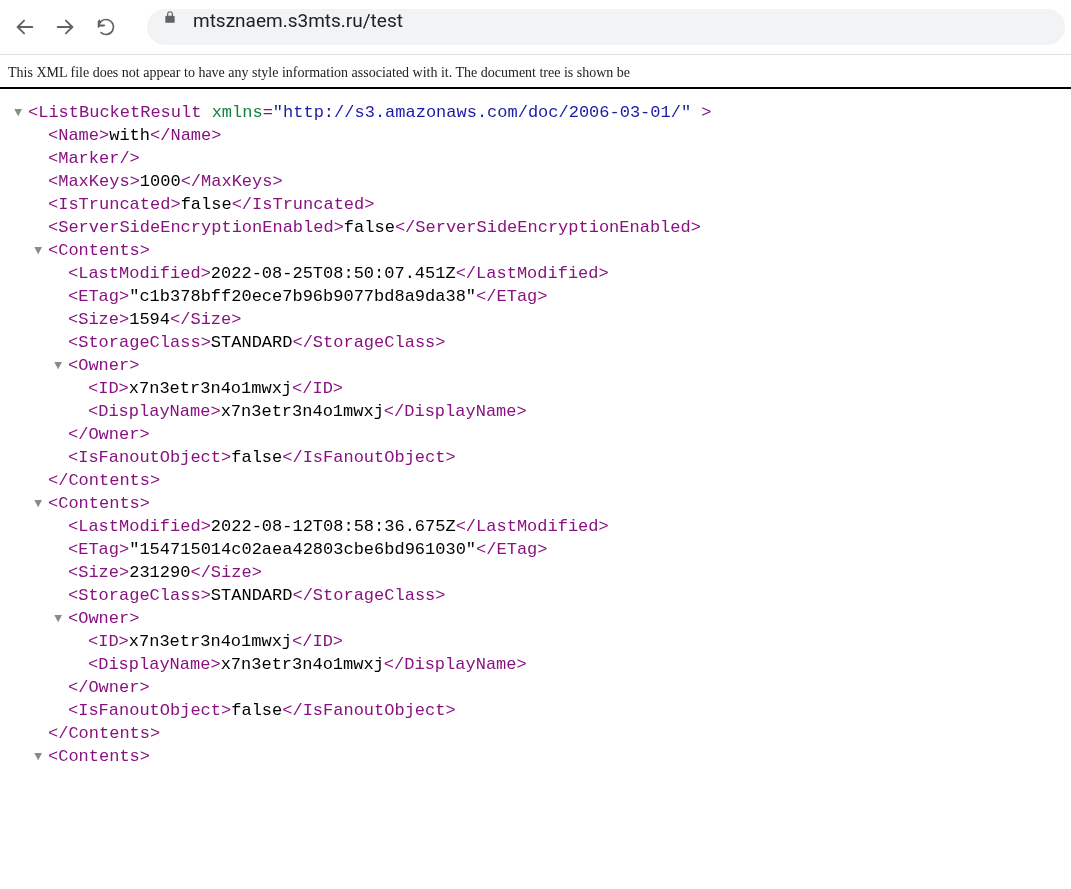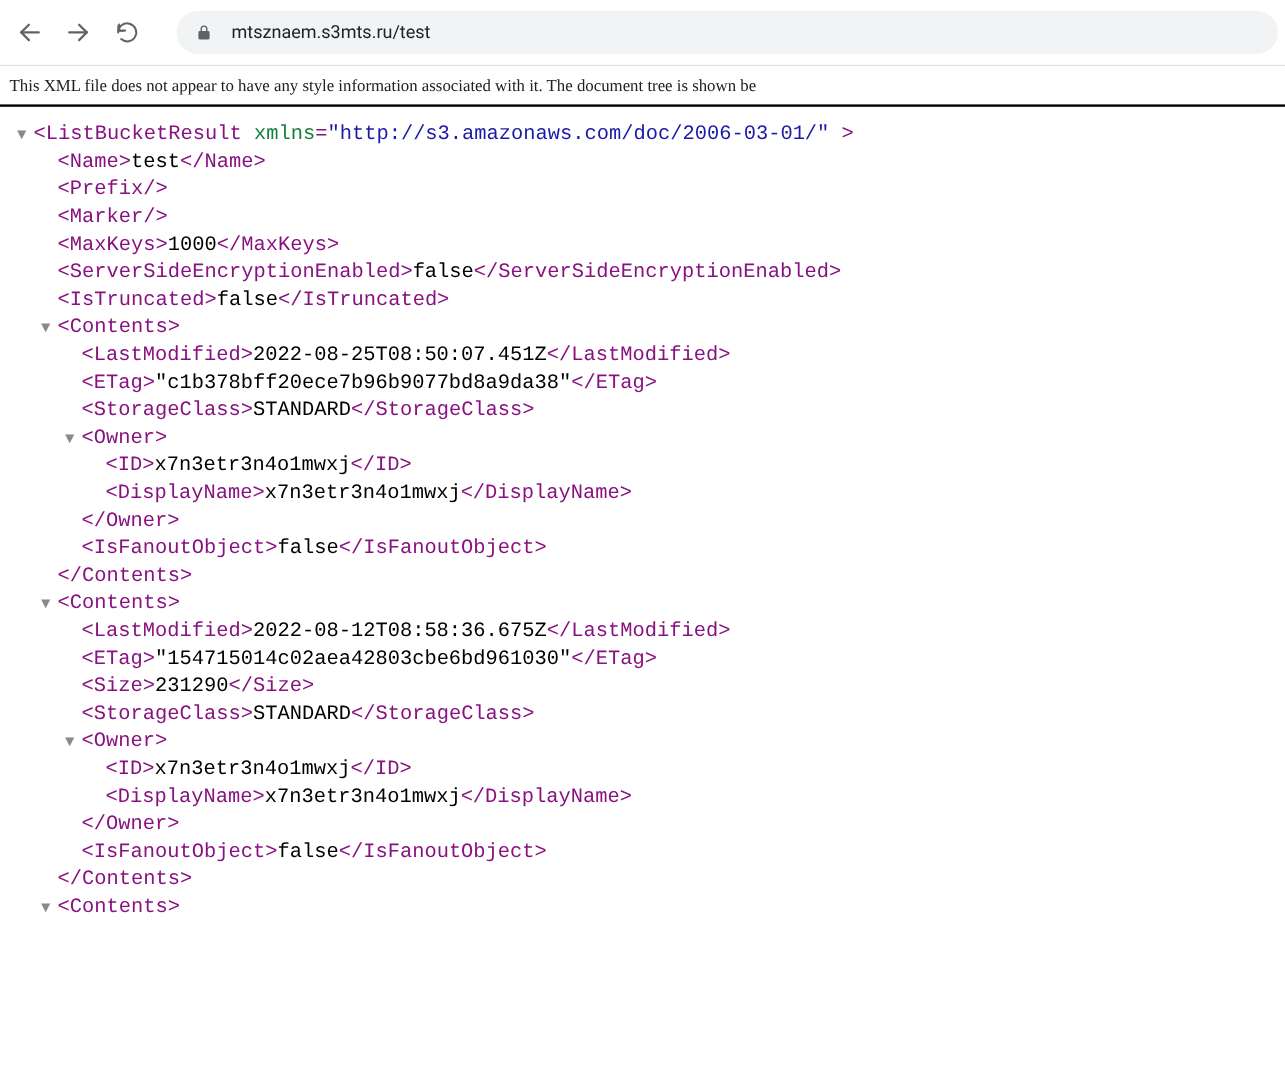--- a/index.html
+++ b/index.html
@@ -31,25 +31,25 @@
     border-radius: 50%;
     color: #5f6368;
   }
   .nav-btn svg { stroke: #5f6368; }
   .omnibox-wrap { flex: 0 0 auto; margin-left: 20px; }
   .omnibox {
     height: 36px;
     border-radius: 18px;
     background: #f1f3f4;
     display: flex;
-    align-items: center;
+    align-items: flex-start;
     padding: 0 14px;
     min-width: 890px;
     color: #202124;
-    font-size: 15px;
+    font-size: 19px;
   }
   .omnibox .lock {
     width: 18px;
     display: flex;
     justify-content: center;
     margin-right: 14px;
     color: #5f6368;
   }
   .toolbar-sep {
     height: 1px;
@@ -149,54 +149,54 @@
 
   <div class="line i1">
     <span class="tri">▼</span>
     <span class="tag">&lt;<span>ListBucketResult</span></span>
     <span> </span>
     <span class="attn">xmlns</span><span class="tag">=</span><span class="attv">"http://s3.amazonaws.com/doc/2006-03-01/"</span>
     <span class="tag">&gt;</span>
   </div>
 
   <div class="line i2">
-    <span class="tag">&lt;<span>Name</span>&gt;</span><span class="txt">test</span><span class="tag">&lt;/<span>Name</span>&gt;</span>
-  </div>
-
-  <div class="line i2">
-    <span class="tag">&lt;<span>Prefix</span>/&gt;</span>
-  </div>
+    <span class="tag">&lt;<span>Name</span>&gt;</span><span class="txt">with</span><span class="tag">&lt;/<span>Name</span>&gt;</span>
+  </div>
+
 
   <div class="line i2">
     <span class="tag">&lt;<span>Marker</span>/&gt;</span>
   </div>
 
   <div class="line i2">
     <span class="tag">&lt;<span>MaxKeys</span>&gt;</span><span class="txt">1000</span><span class="tag">&lt;/<span>MaxKeys</span>&gt;</span>
   </div>
 
   <div class="line i2">
+    <span class="tag">&lt;<span>IsTruncated</span>&gt;</span><span class="txt">false</span><span class="tag">&lt;/<span>IsTruncated</span>&gt;</span>
+  </div>
+
+  <div class="line i2">
     <span class="tag">&lt;<span>ServerSideEncryptionEnabled</span>&gt;</span><span class="txt">false</span><span class="tag">&lt;/<span>ServerSideEncryptionEnabled</span>&gt;</span>
   </div>
 
   <div class="line i2">
-    <span class="tag">&lt;<span>IsTruncated</span>&gt;</span><span class="txt">false</span><span class="tag">&lt;/<span>IsTruncated</span>&gt;</span>
-  </div>
-
-  <div class="line i2">
     <span class="tri">▼</span>
     <span class="tag">&lt;<span>Contents</span>&gt;</span>
   </div>
   <div class="line i3">
     <span class="tag">&lt;<span>LastModified</span>&gt;</span><span class="txt">2022-08-25T08:50:07.451Z</span><span class="tag">&lt;/<span>LastModified</span>&gt;</span>
   </div>
   <div class="line i3">
     <span class="tag">&lt;<span>ETag</span>&gt;</span><span class="txt">"c1b378bff20ece7b96b9077bd8a9da38"</span><span class="tag">&lt;/<span>ETag</span>&gt;</span>
   </div>
   <div class="line i3">
+    <span class="tag">&lt;<span>Size</span>&gt;</span><span class="txt">1594</span><span class="tag">&lt;/<span>Size</span>&gt;</span>
+  </div>
+  <div class="line i3">
     <span class="tag">&lt;<span>StorageClass</span>&gt;</span><span class="txt">STANDARD</span><span class="tag">&lt;/<span>StorageClass</span>&gt;</span>
   </div>
   <div class="line i3">
     <span class="tri">▼</span>
     <span class="tag">&lt;<span>Owner</span>&gt;</span>
   </div>
   <div class="line i4">
     <span class="tag">&lt;<span>ID</span>&gt;</span><span class="txt">x7n3etr3n4o1mwxj</span><span class="tag">&lt;/<span>ID</span>&gt;</span>
   </div>
   <div class="line i4">

